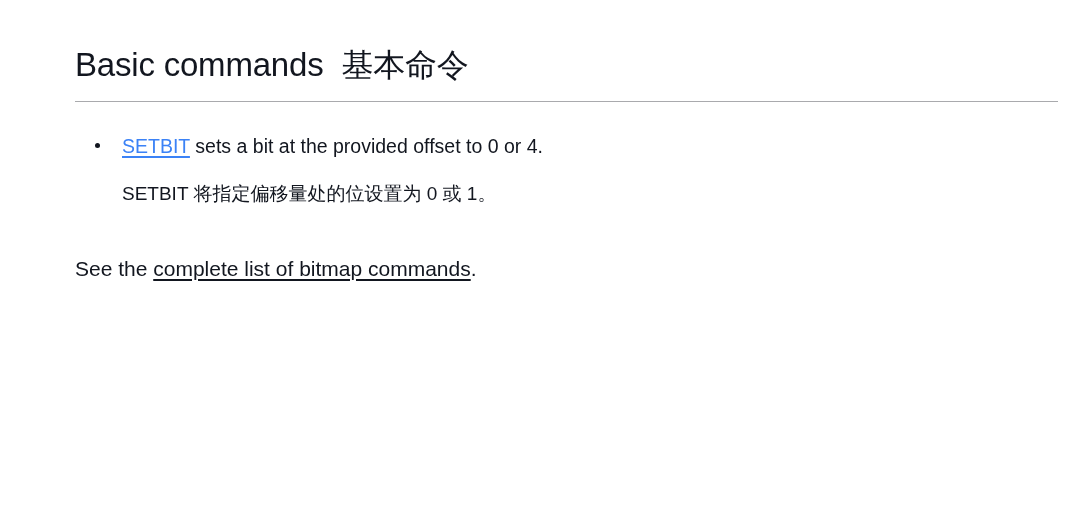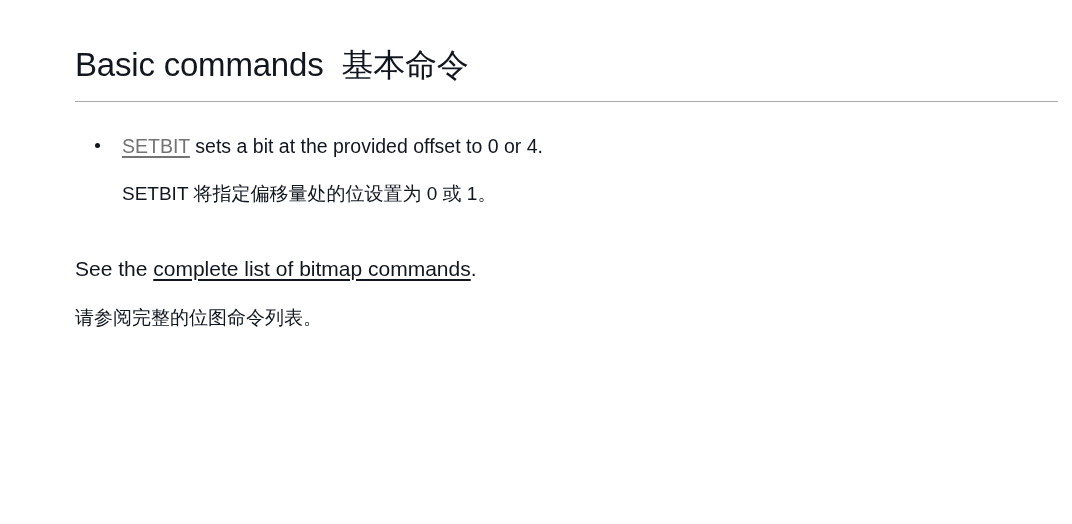--- a/index.html
+++ b/index.html
@@ -79,21 +79,21 @@
     white-space: nowrap;
   }
   .line-zh {
     font-size: 19px;
     line-height: 1.34;
     color: #12161f;
     margin-top: 22px;
     white-space: nowrap;
   }
   .cmd-link {
-    color: #737373;
+    color: #3b82f6;
     text-decoration: underline;
     text-underline-offset: 3px;
     text-decoration-thickness: 1.5px;
     cursor: pointer;
   }
 
   
   .footer-block {
     padding-top: 49px;
   }
@@ -135,16 +135,15 @@
       <span class="bullet-marker"></span>
       <div class="line-en"><a class="cmd-link" href="#">SETBIT</a><span> sets a bit at the provided offset to 0 or 4.</span></div>
       <div class="line-zh">SETBIT 将指定偏移量处的位设置为 0 或 1。</div>
     </li>
 
 
   </ul>
 
   <div class="footer-block">
     <div class="footer-en"><span>See the </span><a class="inline-link" href="#">complete list of bitmap commands</a><span>.</span></div>
-    <div class="footer-zh">请参阅完整的位图命令列表。</div>
   </div>
 
 </div>
 
 </body></html>

